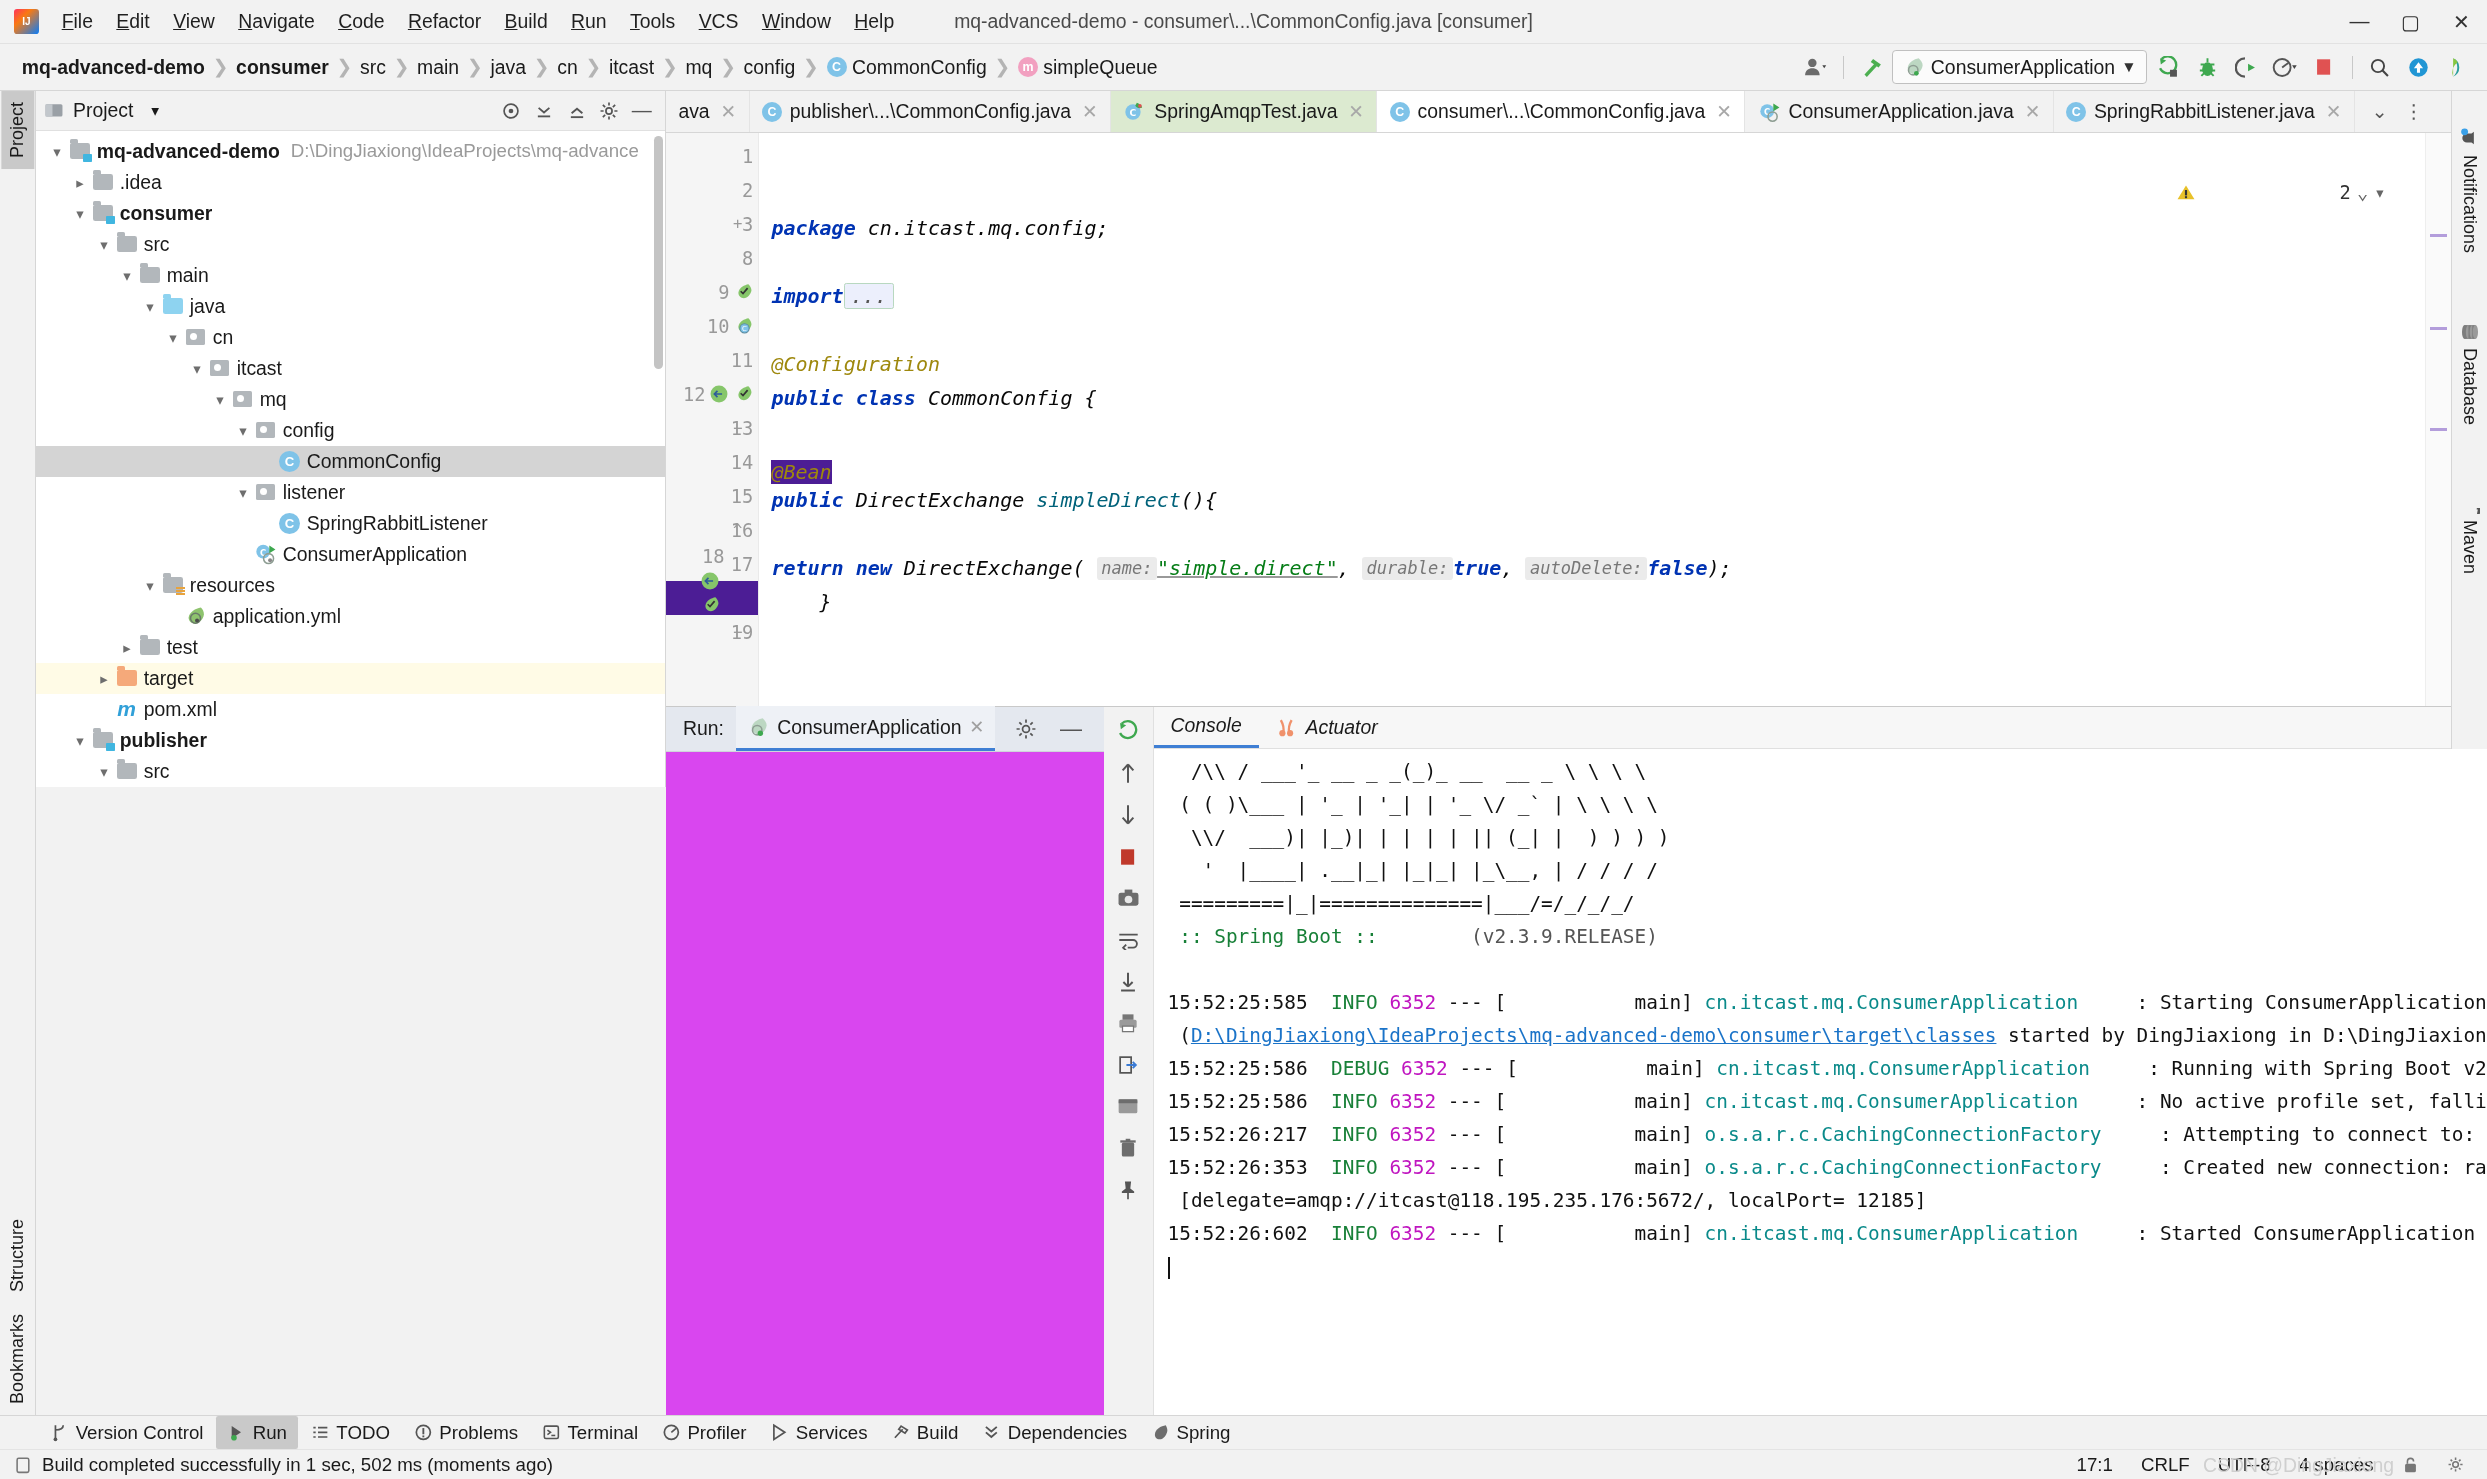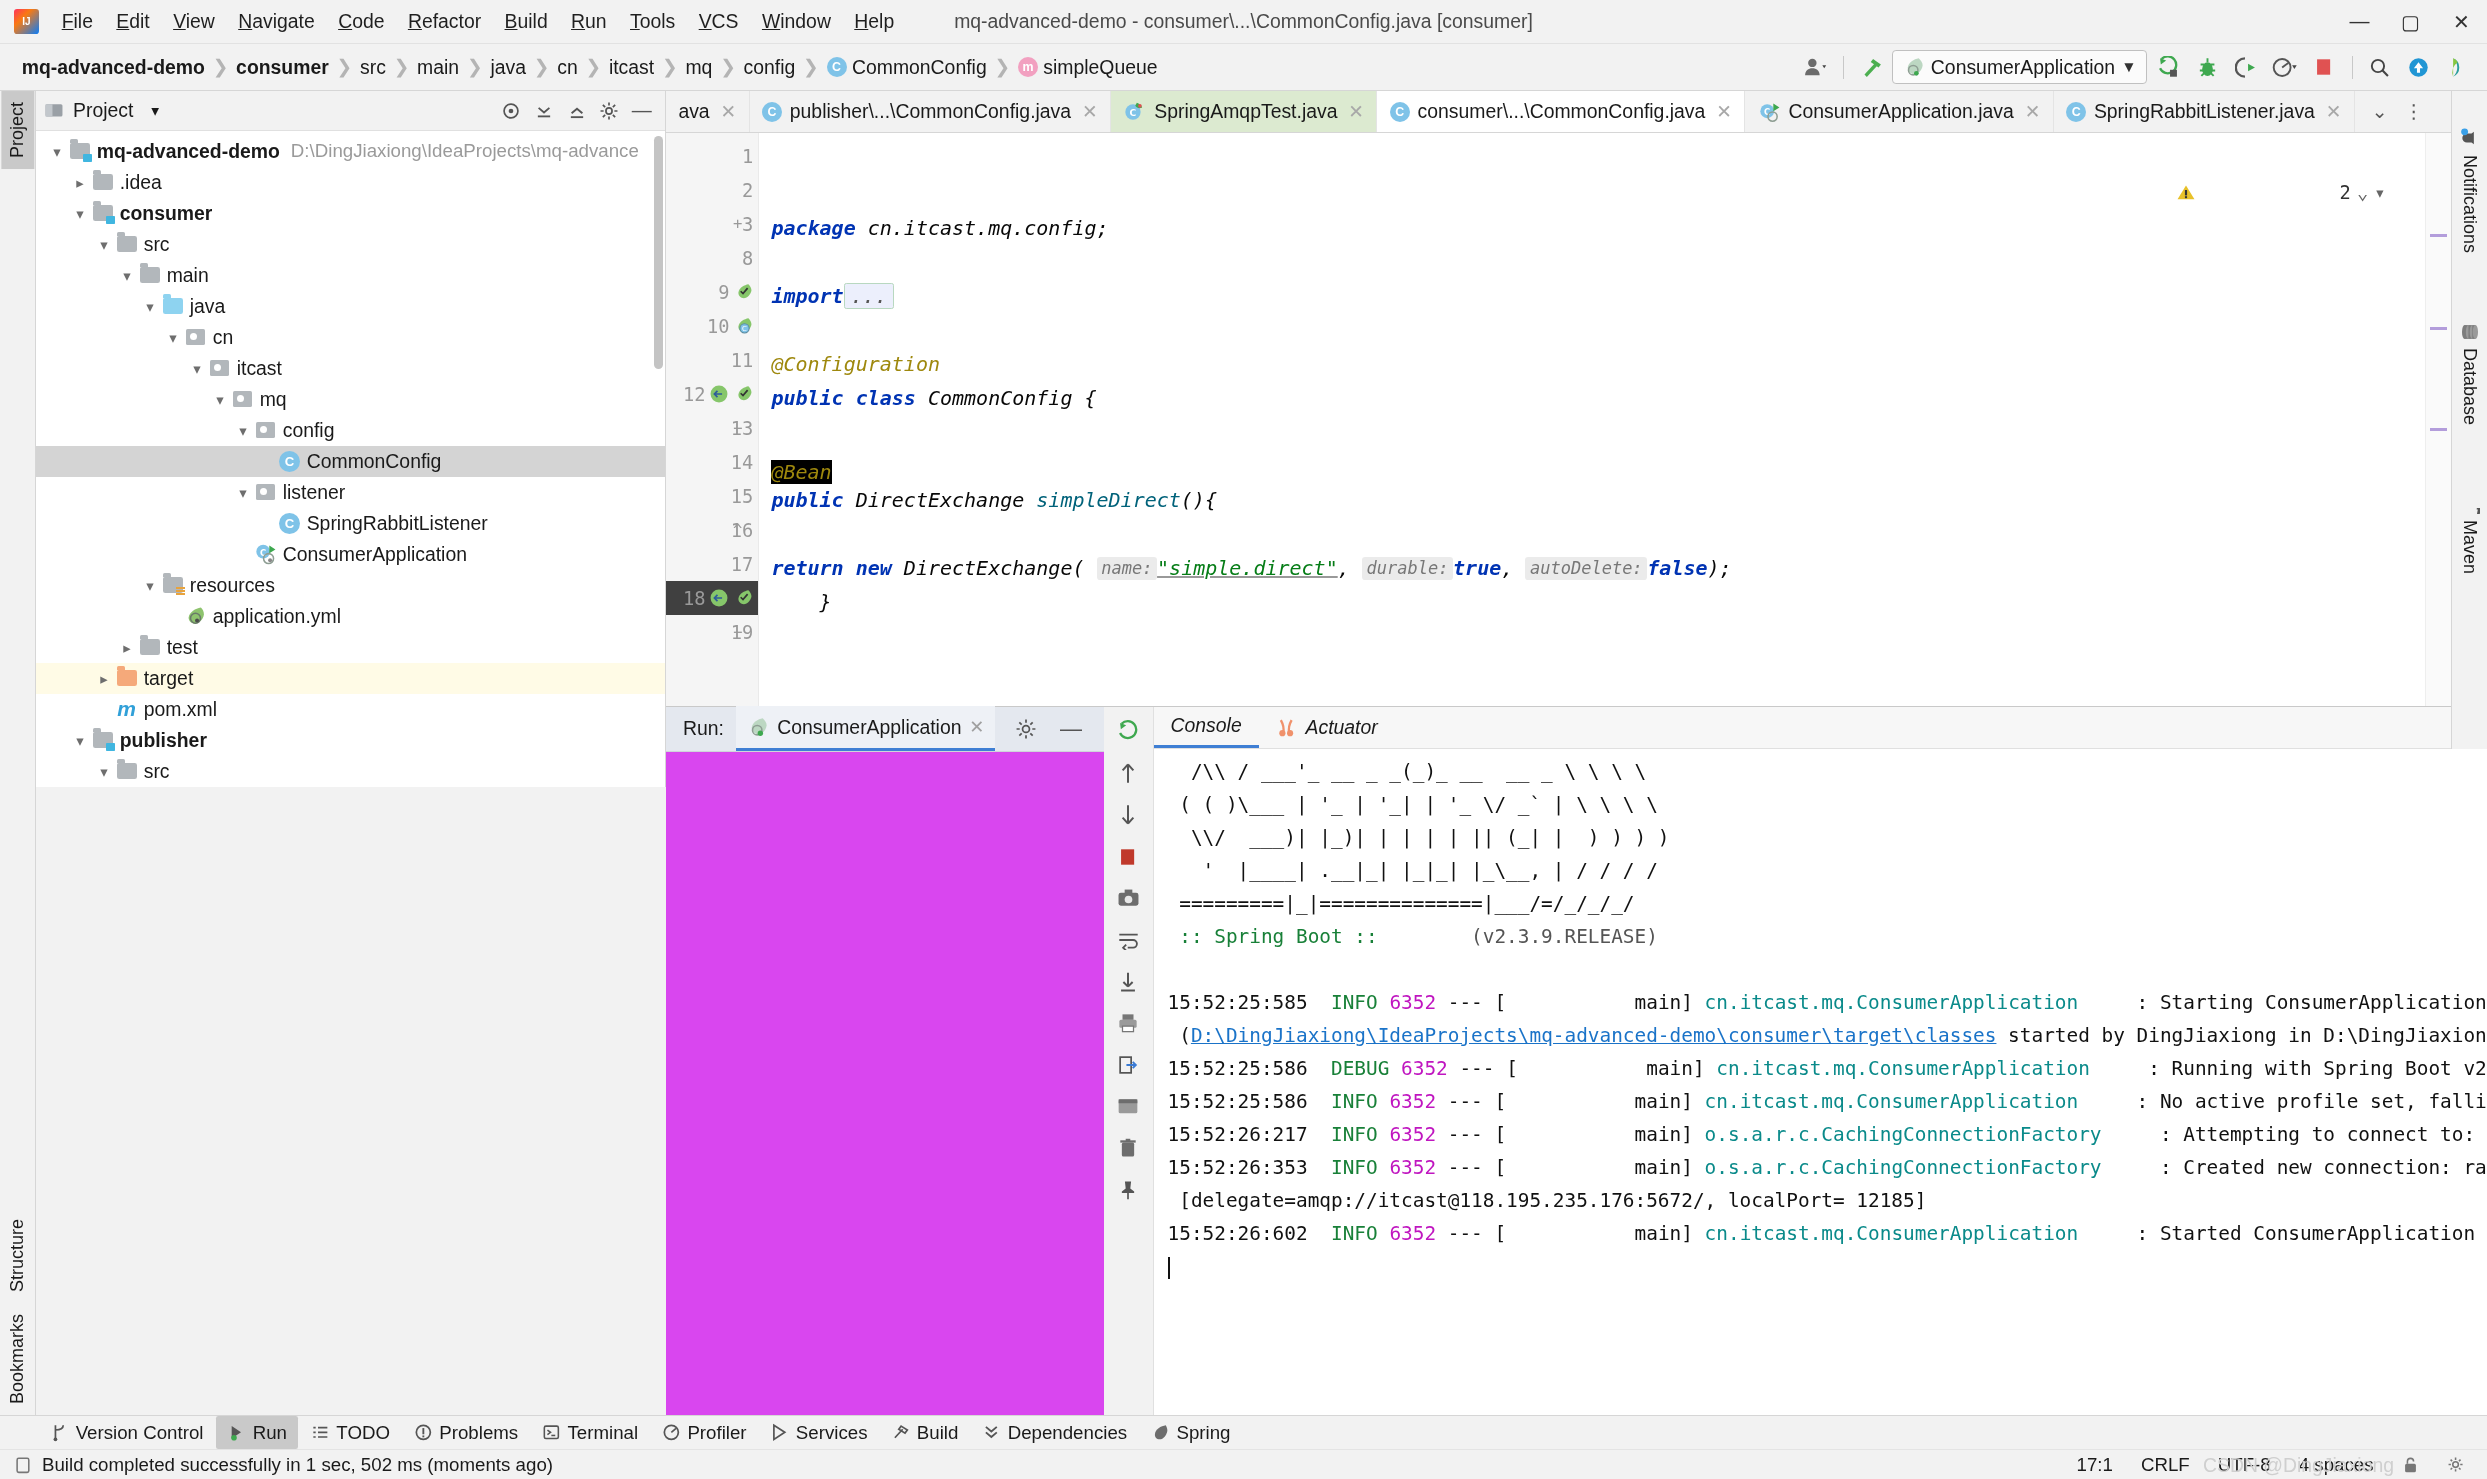--- a/index.html
+++ b/index.html
@@ -136,35 +136,35 @@
   .etab .x { color:#a8a8a8; font-size:18.7px; margin-left:3.1px; }
   .tab-more { display:flex; align-items:center; padding:0 9.3px; gap:3.1px; }
 
   .editor-body { flex:1 1 auto; display:flex; background:#fff; min-height:0; position:relative; overflow:hidden;}
   .gutter {
     width:93px; flex:0 0 93px; background:#f5f5f5; border-right:0.8px solid #eaeaea;
     font-family:"DejaVu Sans Mono", monospace; font-size:18.7px; color:#999; padding-top:6.2px;
     position:relative;
   }
   .gline { height:34px; display:flex; align-items:center; justify-content:flex-end; padding-right:4.7px; gap:3.9px; position:relative;}
-  .gline.hl { background:#404040; }
+  .gline.hl { background:#4c1d95;flex-direction:column; }
   .gnum { width:29.5px; text-align:right; }
   .gico { width:20px; height:20px; flex:0 0 20px; }
   .code {
     flex:1 1 auto; font-family:"DejaVu Sans Mono", monospace; font-size:20px; padding-top:6.2px;
     color:#080808; position:relative; overflow:hidden; white-space:pre;
   }
   .cline { height:34px; display:flex; align-items:center; padding-left:12.4px;font-style:italic; }
   .kw { color:#0033b3; font-weight:bold; }
   .anno { color:#9e880d; }
   .fn { color:#00627a; }
   .hint { background:#ebebeb; color:#777; font-size:17px; padding:1.6px 4.7px; border-radius:3.1px; }
   .imports-fold { background:#eceffc; border:0.8px solid #b8d8c0; padding:0 6.2px; border-radius:2.3px; color:#555; }
   .strlink { color:#067d17; text-decoration:underline; text-decoration-color:#999; }
-  .annobg { background:#000000;margin-top:12px; }
+  .annobg { background:#4c1d95;margin-top:12px; }
   .foldmark { position:absolute; left:67px; color:#999; font-size:15.5px; }
 
   .errstripe { width:26.4px; flex:0 0 26.4px; background:#fafafa; border-left:0.8px solid #eee; position:relative; }
   .stripe-mark { position:absolute; left:4.7px; width:17px; height:3.1px; }
 
   .insp-badge {
     position:absolute; right:39px; top:7.8px; display:flex; align-items:center; gap:6.2px;
     font-size:18.7px; color:#333; z-index:5;
   }
 

